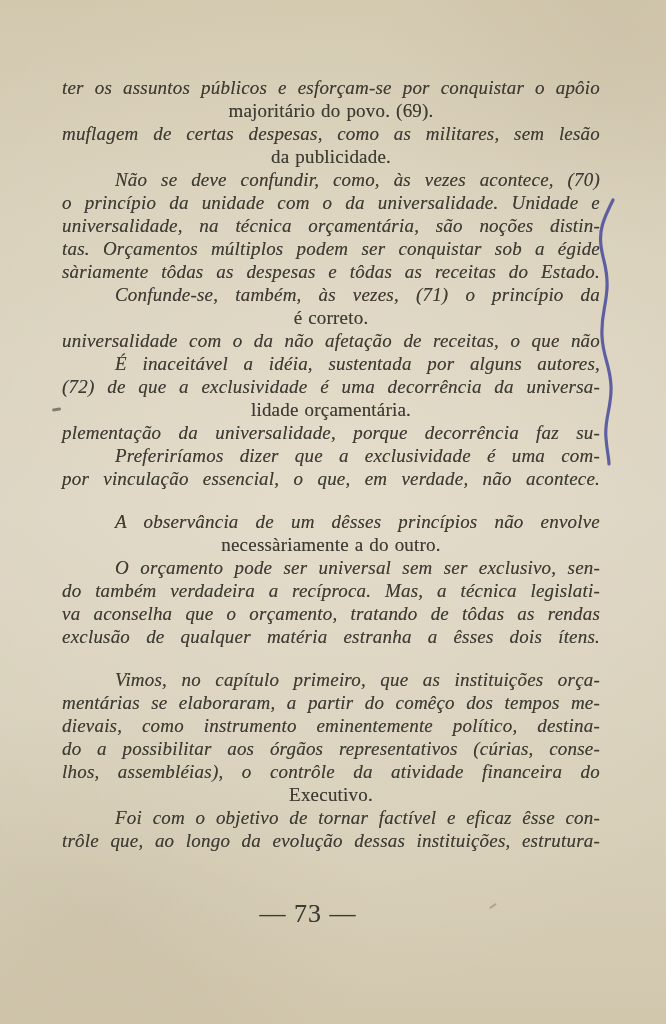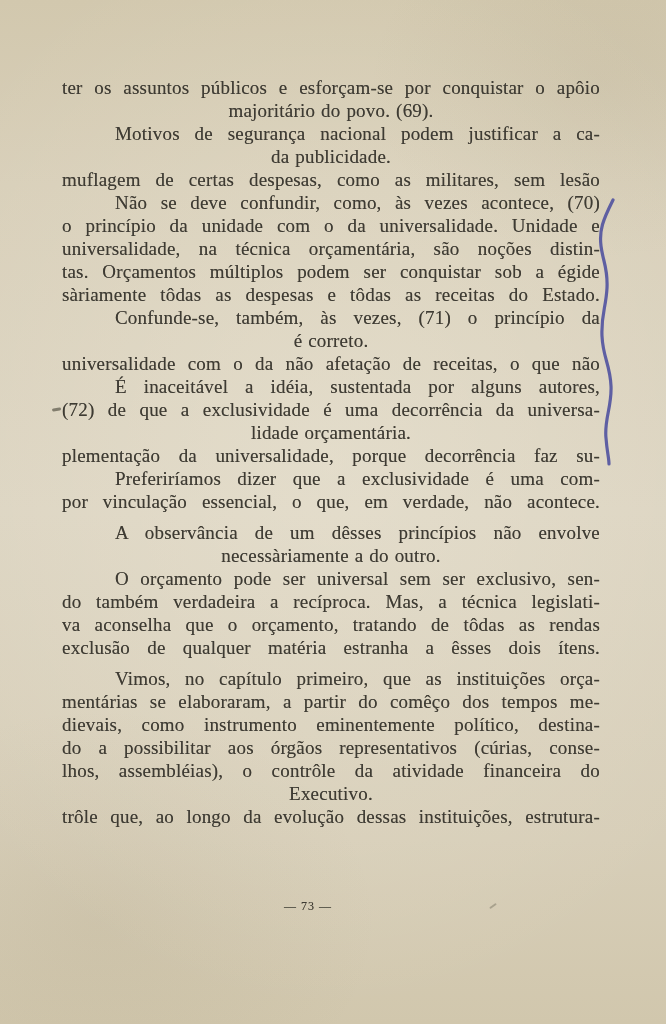--- a/index.html
+++ b/index.html
@@ -35,34 +35,35 @@
     word-spacing: 1px;
     text-shadow: 0 0 0.6px rgba(62,59,51,0.55);
   }
   .line {
     white-space: normal;
     text-align: center;
   }
   .line.just {
     text-align: justify;
     text-align-last: justify;
+    font-style: italic;
   }
   .line.ind {
     padding-left: 53px;
   }
   .line.gap {
-    margin-top: 8px;
+    margin-top: 20px;
   }
   .page-number {
     position: absolute;
     top: 899px;
     left: 308px;
     transform: translateX(-50%);
     color: var(--ink, #3e3b33);
-    font-size: 12px;
+    font-size: 26px;
     letter-spacing: 1px;
     text-shadow: 0 0 0.6px rgba(62,59,51,0.5);
     text-align: center;
   }
   .margin-ink {
     position: absolute;
     left: 590px;
     top: 194px;
     width: 40px;
     height: 280px;
@@ -92,23 +93,22 @@
   }
 </style>
 </head>
 <body>
 
 <div class="paper"></div>
 
 <div class="text-block">
     <div class="line just">ter os assuntos públicos e esforçam-se por conquistar o apôio</div>
     <div class="line">majoritário do povo. (69).</div>
-    <div class="line just ind">Motivos de segurança nacional podem justificar a ca-</div>
+    <div class="line just">muflagem de certas despesas, como as militares, sem lesão</div>
     <div class="line">da publicidade.</div>
-    <div class="line just">muflagem de certas despesas, como as militares, sem lesão</div>
     <div class="line just ind">Não se deve confundir, como, às vezes acontece, (70)</div>
     <div class="line just">o princípio da unidade com o da universalidade. Unidade e</div>
     <div class="line just">universalidade, na técnica orçamentária, são noções distin-</div>
     <div class="line just">tas. Orçamentos múltiplos podem ser conquistar sob a égide</div>
     <div class="line just">sàriamente tôdas as despesas e tôdas as receitas do Estado.</div>
     <div class="line just ind">Confunde-se, também, às vezes, (71) o princípio da</div>
     <div class="line">é correto.</div>
     <div class="line just">universalidade com o da não afetação de receitas, o que não</div>
     <div class="line just ind">É inaceitável a idéia, sustentada por alguns autores,</div>
     <div class="line just">(72) de que a exclusividade é uma decorrência da universa-</div>
@@ -121,20 +121,21 @@
     <div class="line just ind">O orçamento pode ser universal sem ser exclusivo, sen-</div>
     <div class="line just">do também verdadeira a recíproca. Mas, a técnica legislati-</div>
     <div class="line just">va aconselha que o orçamento, tratando de tôdas as rendas</div>
     <div class="line just">exclusão de qualquer matéria estranha a êsses dois ítens.</div>
     <div class="line just ind gap">Vimos, no capítulo primeiro, que as instituições orça-</div>
     <div class="line just">mentárias se elaboraram, a partir do comêço dos tempos me-</div>
     <div class="line just">dievais, como instrumento eminentemente político, destina-</div>
     <div class="line just">do a possibilitar aos órgãos representativos (cúrias, conse-</div>
     <div class="line just">lhos, assembléias), o contrôle da atividade financeira do</div>
     <div class="line">Executivo.</div>
+    <div class="line just ind">Foi com o objetivo de tornar factível e eficaz êsse con-</div>
     <div class="line just">trôle que, ao longo da evolução dessas instituições, estrutura-</div>
   </div>
 
 <div class="page-number">— 73 —</div>
 
 <svg class="margin-ink" viewBox="0 0 40 280" xmlns="http://www.w3.org/2000/svg">
   <path d="M 23,6
            C 13,26 9,36 11,52
            C 13,68 18,74 17,94
            C 16,114 11,120 12,142

